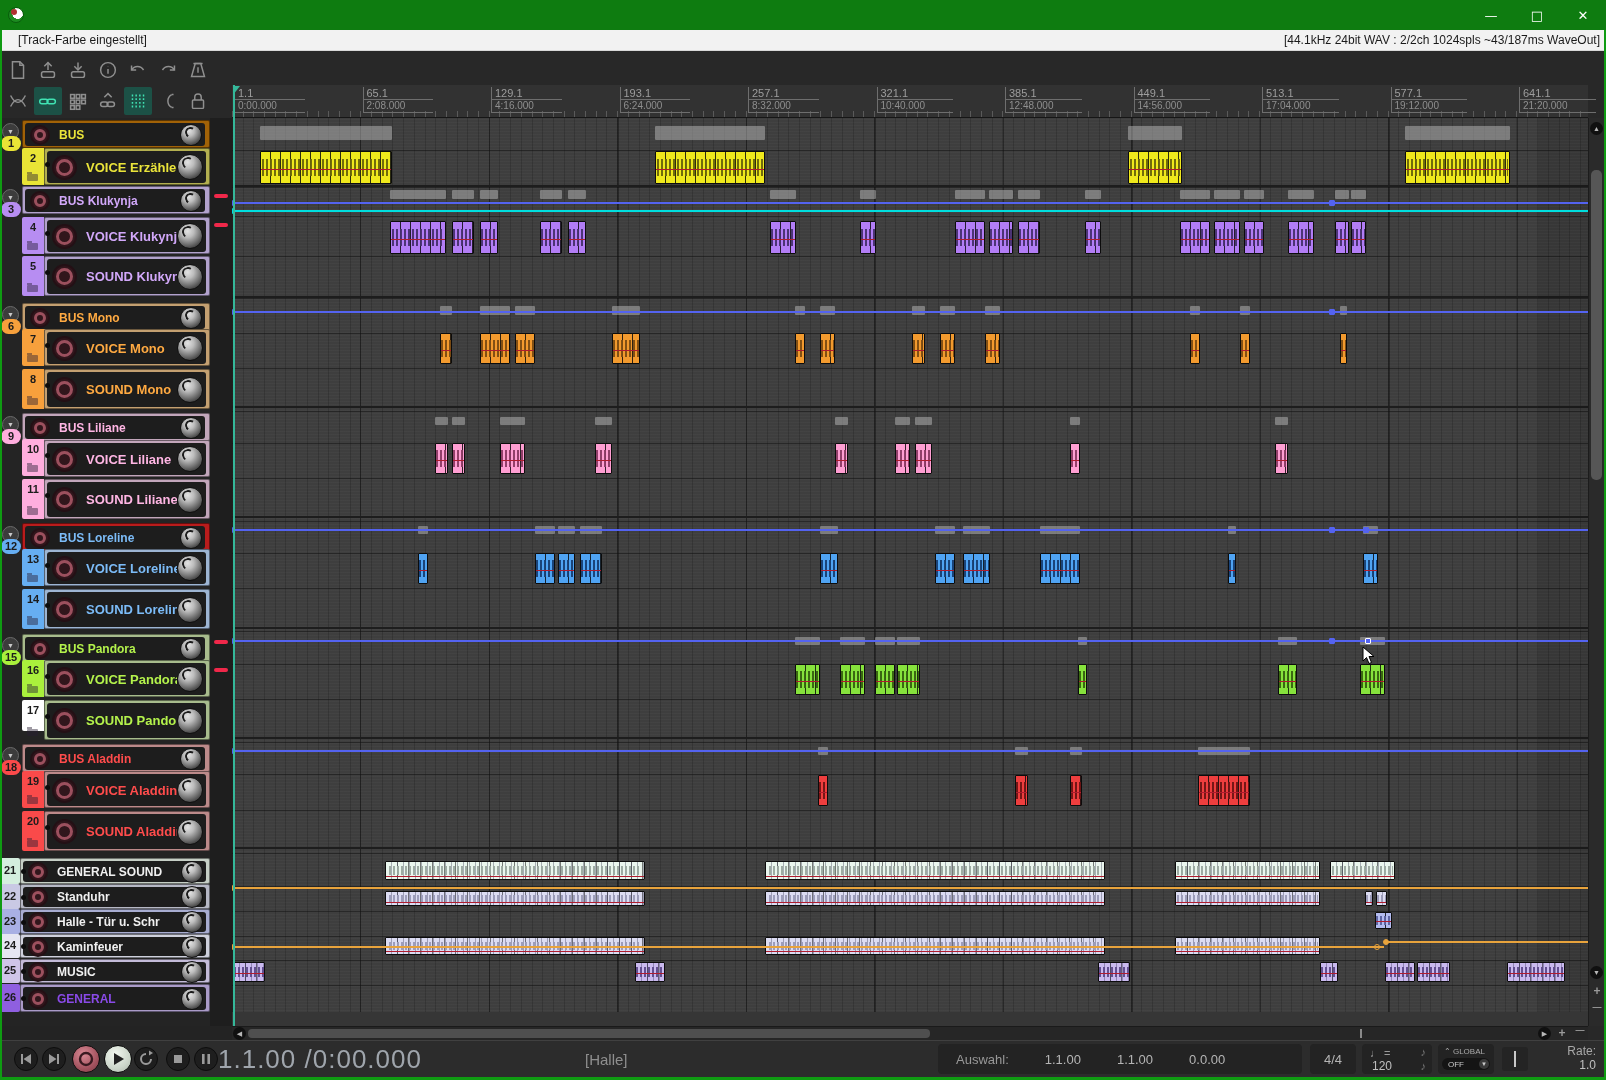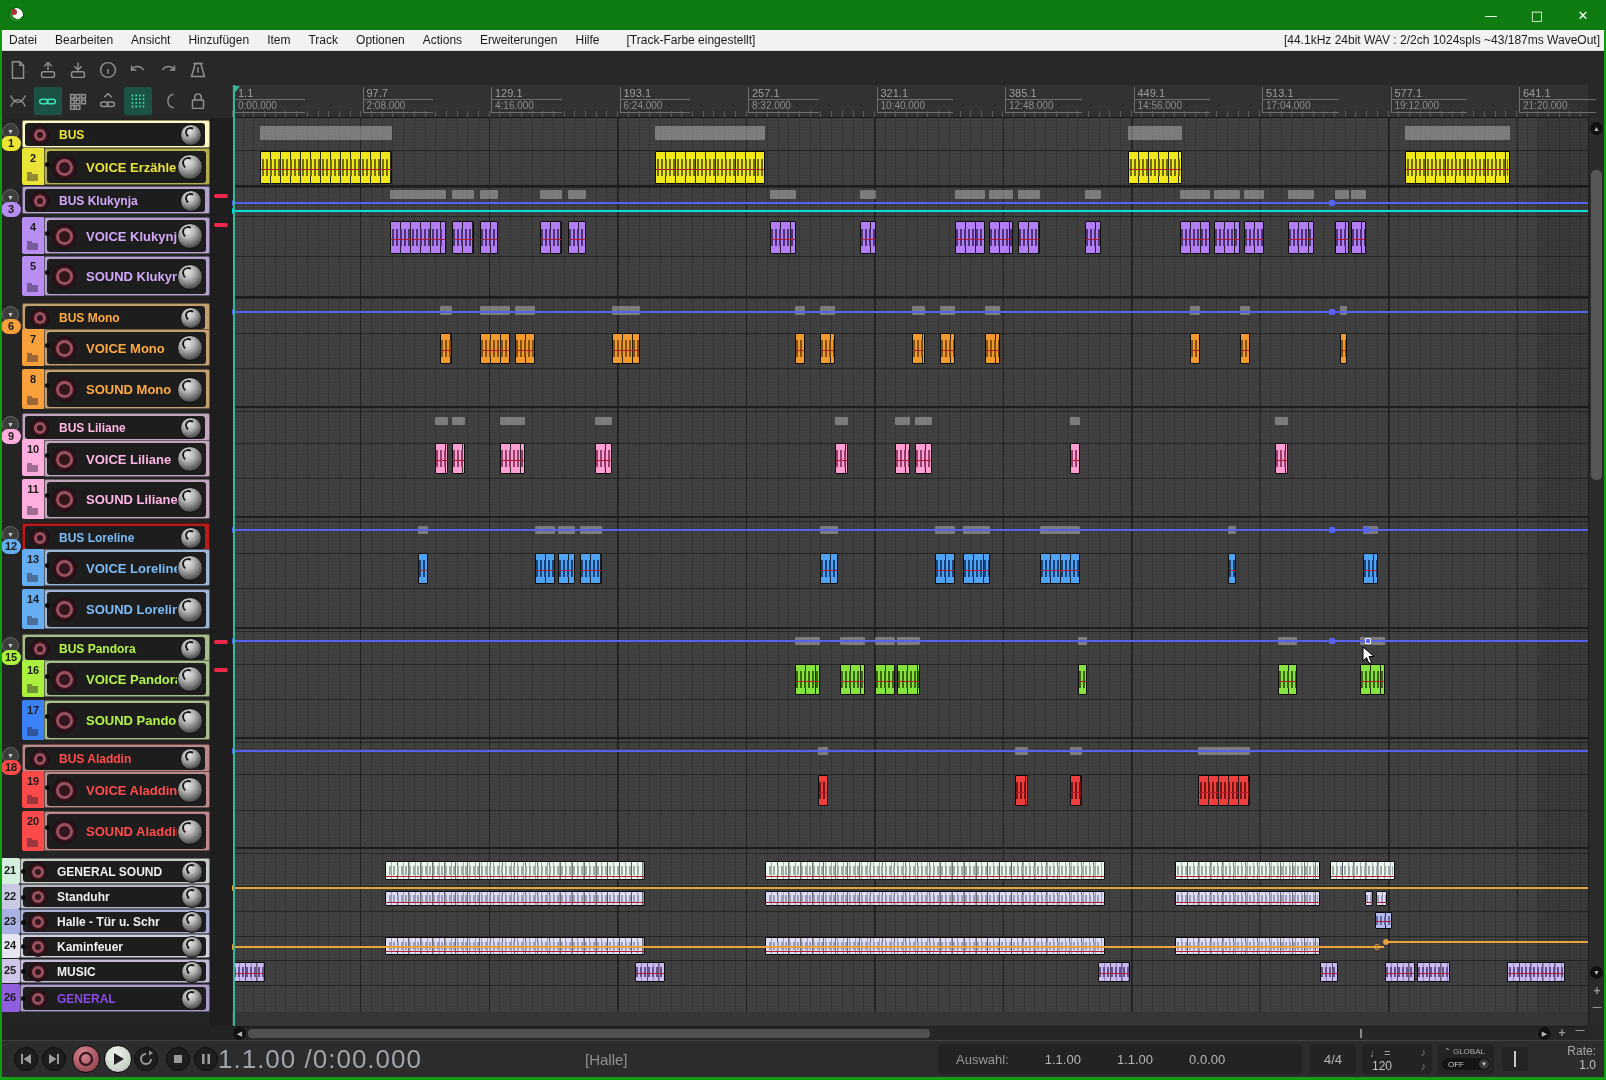--- a/index.html
+++ b/index.html
@@ -119,32 +119,20 @@
   <div class="abs" id="titlebar">
     <span id="title-logo"></span>
     <span style="margin-left:auto;display:flex;">
       <span class="winbtn">—</span>
       <span class="winbtn">□</span>
       <span class="winbtn">✕</span>
     </span>
   </div>
 
   <div class="abs" id="menubar">
-    <span id="menu-items" style="display:flex;">
-        <span class="menu-item">Datei</span>
-        <span class="menu-item">Bearbeiten</span>
-        <span class="menu-item">Ansicht</span>
-        <span class="menu-item">Hinzufügen</span>
-        <span class="menu-item">Item</span>
-        <span class="menu-item">Track</span>
-        <span class="menu-item">Optionen</span>
-        <span class="menu-item">Actions</span>
-        <span class="menu-item">Erweiterungen</span>
-        <span class="menu-item">Hilfe</span>
-      </span>
     <span id="menu-note">[Track-Farbe eingestellt]</span>
     <span id="menu-status">[44.1kHz 24bit WAV : 2/2ch 1024spls ~43/187ms WaveOut]</span>
   </div>
 
   <div class="abs" id="toolbar">
       <div class="tbtn" style="left: 0px; top: 0px;">
         <svg width="24" height="24" viewBox="0 0 26 24">
           <path d="M7 3h8l4 4v14H7z"></path>
           <path d="M15 3v4h4"></path>
         </svg>
@@ -237,21 +225,21 @@
         </svg>
       </div>
     </div>
 
   <div class="abs" id="ruler">
       <div class="rmark" style="left: 2px;">
         <span class="bar">1.1</span>
         <span class="time">0:00.000</span>
       </div>
       <div class="rmark" style="left: 130.5px;">
-        <span class="bar">97.7</span>
+        <span class="bar">65.1</span>
         <span class="time">2:08.000</span>
       </div>
       <div class="rmark" style="left: 259px;">
         <span class="bar">129.1</span>
         <span class="time">4:16.000</span>
       </div>
       <div class="rmark" style="left: 387.5px;">
         <span class="bar">193.1</span>
         <span class="time">6:24.000</span>
       </div>
@@ -280,21 +268,21 @@
         <span class="time">19:12.000</span>
       </div>
       <div class="rmark" style="left: 1287px;">
         <span class="bar">641.1</span>
         <span class="time">21:20.000</span>
       </div>
     </div>
 
   <div class="abs" id="tcp">
     <div class="abs" id="tcp-spacer"></div>
-  <div class="trk-body" style="left: 22px; top: 2px; width: 188px; height: 28px; background: #fef9c3; text-decoration: underline;">
+  <div class="trk-body" style="left: 22px; top: 2px; width: 188px; height: 28px; background: #a16207; text-decoration: underline;">
         <div class="trk-inner" style="left: 2px; top: 2px; right: 4px; height: 23px;">
           <div class="rec" style="width: 20px; height: 20px; margin-left: 5px;"></div>
           <div class="trk-name" style="color: rgb(234, 228, 58); font-size: 12px; margin-left: 9px; flex: 1 1 0%;">BUS</div>
           <div class="knob" style="position: relative; width: 22px; height: 22px; margin-right: 3px;"></div>
         </div>
       </div>
       <div class="fold-btn" style="left: 2px; top: 5px;">▼</div>
       <div class="numtab" style="left: 1px; top: 18px; width: 20px; height: 15px; background: rgb(233, 228, 54); border-radius: 8px; font-size: 11px; padding-top: 1px;">1</div>
       <div class="trk-body" style="left: 44px; top: 30px; width: 166px; height: 37px; background: rgb(179, 175, 80);">
         <div class="trk-inner" style="left: 2px; top: 2px; right: 3px; height: 32px;">
@@ -445,21 +433,21 @@
       <div class="trkdot" style="left: 45px; top: 556px;"></div>
       <div class="foldico" style="left: 27px; top: 568px;"></div>
       <div class="reddash" style="top: 550px;"></div>
       <div class="trk-body" style="left: 44px; top: 582px; width: 166px; height: 40px; background: rgb(168, 188, 141);">
         <div class="trk-inner" style="left: 2px; top: 2px; right: 3px; height: 35px;">
           <div class="rec" style="width: 25px; height: 25px; margin-left: 5px;"></div>
           <div class="trk-name" style="color: rgb(180, 242, 76); font-size: 13px; margin-left: 9px; flex: 1 1 0%;">SOUND Pandora</div>
           <div class="knob" style="position: relative; width: 26px; height: 26px; margin-right: 3px;"></div>
         </div>
       </div>
-      <div class="numtab" style="left: 22px; top: 582px; width: 22px; height: 40px; background: #3b82f6; border-radius: 2px 0px 0px 2px; padding-top: 4px;">17</div>
+      <div class="numtab" style="left: 22px; top: 582px; width: 22px; height: 31px; background: #ffffff; border-radius: 2px 0px 0px 2px; padding-top: 4px;">17</div>
       <div class="trkdot" style="left: 45px; top: 596px;"></div>
       <div class="foldico" style="left: 27px; top: 611px;"></div>
       <div class="trk-body" style="left: 22px; top: 626px; width: 188px; height: 28px; background: rgb(188, 138, 138);">
         <div class="trk-inner" style="left: 2px; top: 2px; right: 4px; height: 23px;">
           <div class="rec" style="width: 20px; height: 20px; margin-left: 5px;"></div>
           <div class="trk-name" style="color: rgb(255, 76, 76); font-size: 12px; margin-left: 9px; flex: 1 1 0%;">BUS Aladdin</div>
           <div class="knob" style="position: relative; width: 22px; height: 22px; margin-right: 3px;"></div>
         </div>
       </div>
       <div class="fold-btn" style="left: 2px; top: 629px;">▼</div>

